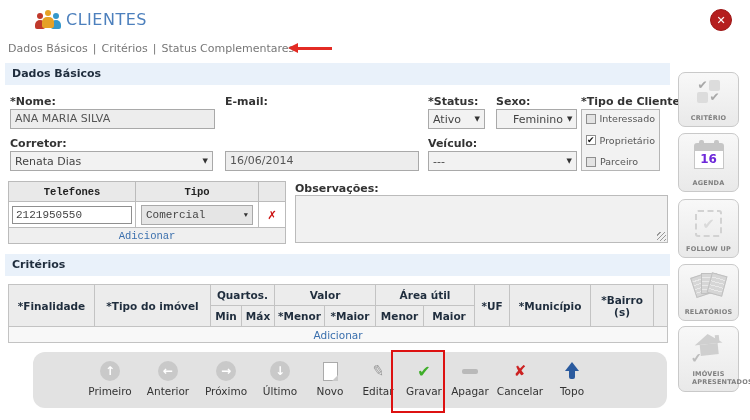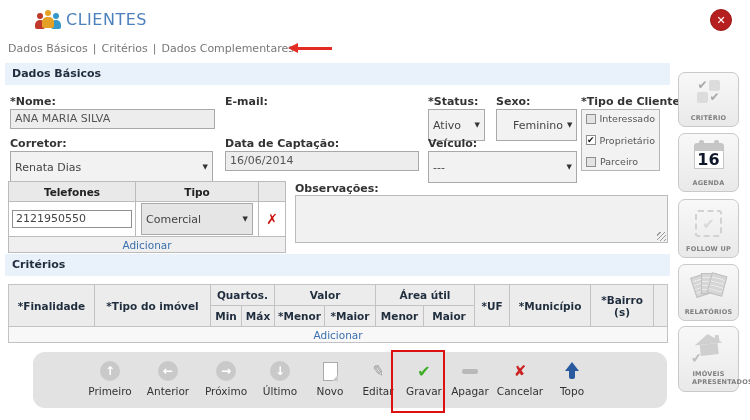--- a/index.html
+++ b/index.html
@@ -25,33 +25,33 @@
       border-top:5px solid transparent;border-bottom:5px solid transparent;border-right:10px solid #e32b24;}
 
   
   .section-bar{position:absolute;left:5px;width:665px;height:22px;background:#e9f1fa;
       font-size:11px;font-weight:bold;color:#1f2d3d;line-height:22px;padding-left:7px;box-sizing:border-box;}
 
   
   .flabel{position:absolute;font-size:11px;font-weight:bold;color:#333;}
   .tinput{position:absolute;background:#ededed;border:1px solid #a9a9a9;font-size:11px;color:#555;
       line-height:18px;height:18px;padding:0 4px;box-sizing:content-box;overflow:hidden;white-space:nowrap;}
-  .sel{position:absolute;background:#f2f2f2;border:1px solid #a9a9a9;height:32px;box-sizing:border-box;
+  .sel{position:absolute;background:#f2f2f2;border:1px solid #a9a9a9;height:20px;box-sizing:border-box;
       display:flex;align-items:center;justify-content:space-between;padding:0 4px;font-size:11px;color:#444;cursor:pointer;}
   .sel::after{content:"▼";font-size:7px;color:#333;margin-left:4px;}
   .chk-group{position:absolute;left:581px;top:109px;width:79px;height:62px;background:#f2f2f2;
       border:1px solid #b5b5b5;box-sizing:border-box;padding:3px 4px;display:flex;flex-direction:column;justify-content:space-between;}
   .chk-row{display:flex;align-items:center;font-size:9.5px;color:#555;cursor:pointer;}
   .chk-box{width:10px;height:10px;border:1px solid #8f8f8f;background:#e3e3e3;margin-right:4px;
       font-size:9px;line-height:9px;color:#111;text-align:center;box-sizing:border-box;}
   .chk-box.checked{background:#fff;font-weight:bold;}
 
   
   .ph-table{position:absolute;left:8px;top:181px;width:277px;border-collapse:collapse;table-layout:fixed;}
-  .ph-table td,.ph-table th{border:1px solid #bbb;font-size:10.5px;box-sizing:border-box;}
+  .ph-table td,.ph-table th{border:1px solid #bbb;font-size:10.5px;box-sizing:border-box;font-family:Liberation Mono, monospace;}
   .ph-table th{background:#e9e9e9;color:#222;font-weight:bold;height:20px;}
   .ph-table td{height:26px;text-align:center;}
   .ph-input{width:112px;height:16px;border:1px solid #8f8f8f;background:#fff;font-size:11px;color:#444;
       line-height:16px;text-align:left;padding:0 3px;margin:0 auto;}
   .del-x{color:#c11;font-size:14px;font-weight:bold;cursor:pointer;}
   .add-row{background:#efefef;color:#3a6fad;font-size:10.5px;height:16px !important;cursor:pointer;}
 
   
   .obs-area{position:absolute;left:295px;top:195px;width:373px;height:48px;background:#f1f1f1;
       border:1px solid #bbb;box-sizing:border-box;cursor:text;}
@@ -91,21 +91,21 @@
       font-weight:bold;color:#808080;letter-spacing:.2px;line-height:8px;}
   .sb-icon{position:absolute;top:7px;left:0;width:100%;display:flex;justify-content:center;}
   .grid2{display:grid;grid-template-columns:11px 11px;grid-template-rows:11px 11px;gap:1px;}
   .grid2 .sq{background:#dcdcdc;border-radius:2px;}
   .grid2 .ck{color:#a8a8a8;font-size:12px;line-height:11px;text-align:center;}
   .cal{width:30px;}
   .cal-top{position:relative;height:8px;background:#c6c6c6;border-radius:3px 3px 0 0;}
   .cal-top::before,.cal-top::after{content:"";position:absolute;top:-3px;width:5px;height:5px;background:#c6c6c6;border-radius:2px;}
   .cal-top::before{left:5px;} .cal-top::after{right:5px;}
   .cal-body{height:17px;background:#fff;border:1px solid #c6c6c6;border-top:none;
-      font-size:16px;font-weight:bold;color:#0f172a;text-align:center;line-height:17px;}
+      font-size:12px;font-weight:bold;color:#6d28d9;text-align:center;line-height:17px;}
   .dash-sq{width:23px;height:23px;border:2px dashed #d2d2d2;border-radius:3px;color:#dadada;
       font-size:15px;font-weight:bold;display:flex;align-items:center;justify-content:center;}
   .papers{position:relative;width:36px;height:27px;}
   .paper{position:absolute;width:14px;height:19px;background:#d6d6d6;border:1px solid #c0c0c0;
       background-image:repeating-linear-gradient(#d6d6d6 0 3px,#e9e9e9 3px 4px);}
   .p1{left:2px;top:3px;transform:rotate(-18deg);}
   .p2{left:10px;top:1px;transform:rotate(0deg);}
   .p3{left:18px;top:2px;transform:rotate(15deg);}
   .house{position:relative;width:32px;height:27px;transform:rotate(-6deg);}
   .roof{position:absolute;top:0;left:2px;width:0;height:0;
@@ -123,21 +123,21 @@
     <div class="person" style="left:35px;top:20px;width:10px;height:9px;background:#c0392b;"></div>
     <div class="person" style="left:51px;top:20px;width:10px;height:9px;background:#3498cb;"></div>
     <div class="person" style="left:42px;top:17px;width:12px;height:11px;background:#e5a126;z-index:2;"></div>
   </div>
   <div class="page-title">CLIENTES</div>
   <div class="close-btn">
     <span>✕</span>
   </div>
 
   <div class="nav">
-    <span>Dados Básicos</span><span class="sep">|</span><span>Critérios</span><span class="sep">|</span><span>Dados Complementares</span>
+    <span>Dados Básicos</span><span class="sep">|</span><span>Critérios</span><span class="sep">|</span><span>Status Complementares</span>
   </div>
   <div class="red-arrow">
     <div class="line"></div>
       <div class="head"></div>
   </div>
 
   <div class="section-bar" style="top:63px;">Dados Básicos</div>
 
   <div class="flabel" style="left:10px;top:95px;">*Nome:</div>
   <div class="tinput" style="left:10px;top:109px;width:195px;">ANA MARIA SILVA</div>
@@ -168,21 +168,20 @@
       <span class="chk-box"></span>
       <span>Parceiro</span>
     </div>
   </div>
 
   <div class="flabel" style="left:10px;top:137px;">Corretor:</div>
   <div class="sel" style="left:10px;top:151px;width:203px;">
     <span>Renata Dias</span>
   </div>
 
-  <div class="flabel" style="left:225px;top:137px;">Data de Captação:</div>
   <div class="tinput" style="left:225px;top:151px;width:184px;">16/06/2014</div>
 
   <div class="flabel" style="left:428px;top:137px;">Veículo:</div>
   <div class="sel" style="left:428px;top:151px;width:149px;">
     <span>---</span>
   </div>
 
   <table class="ph-table">
     <colgroup>
         <col style="width:127px">

